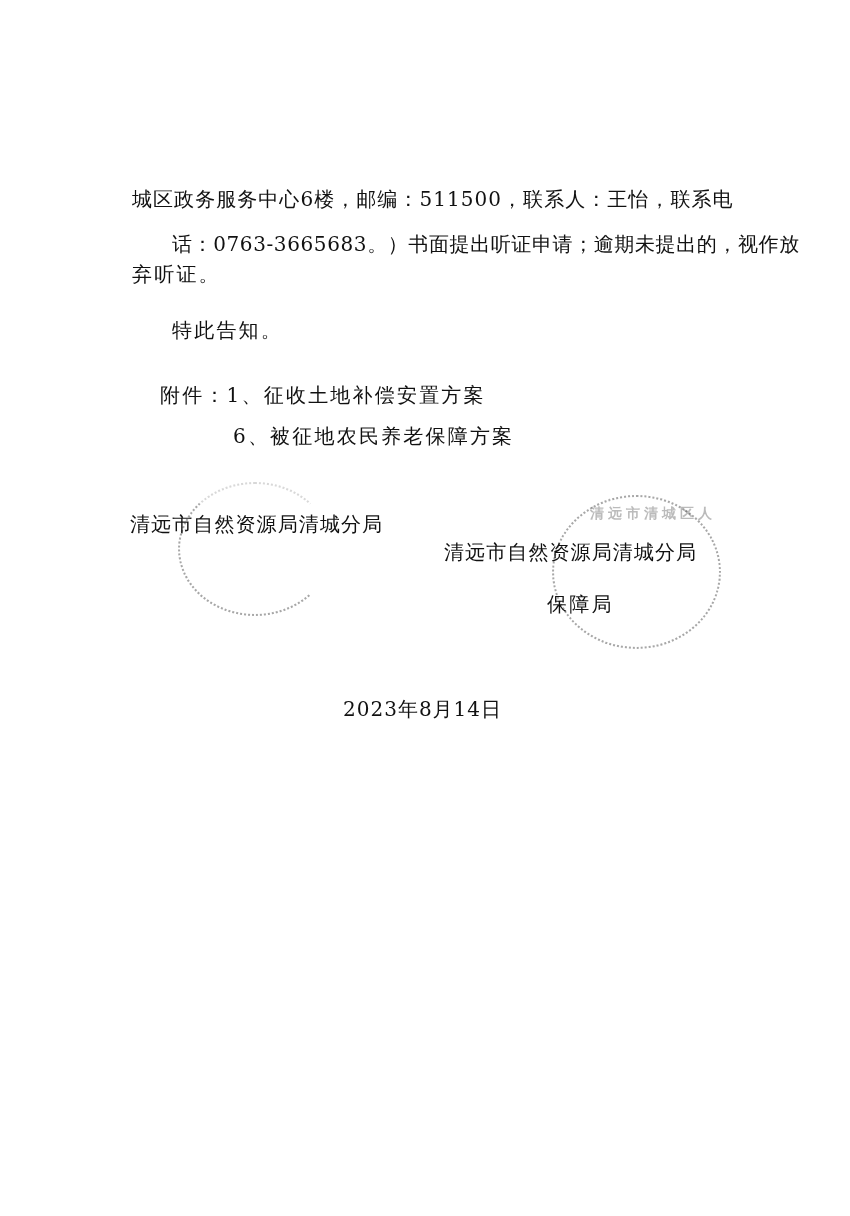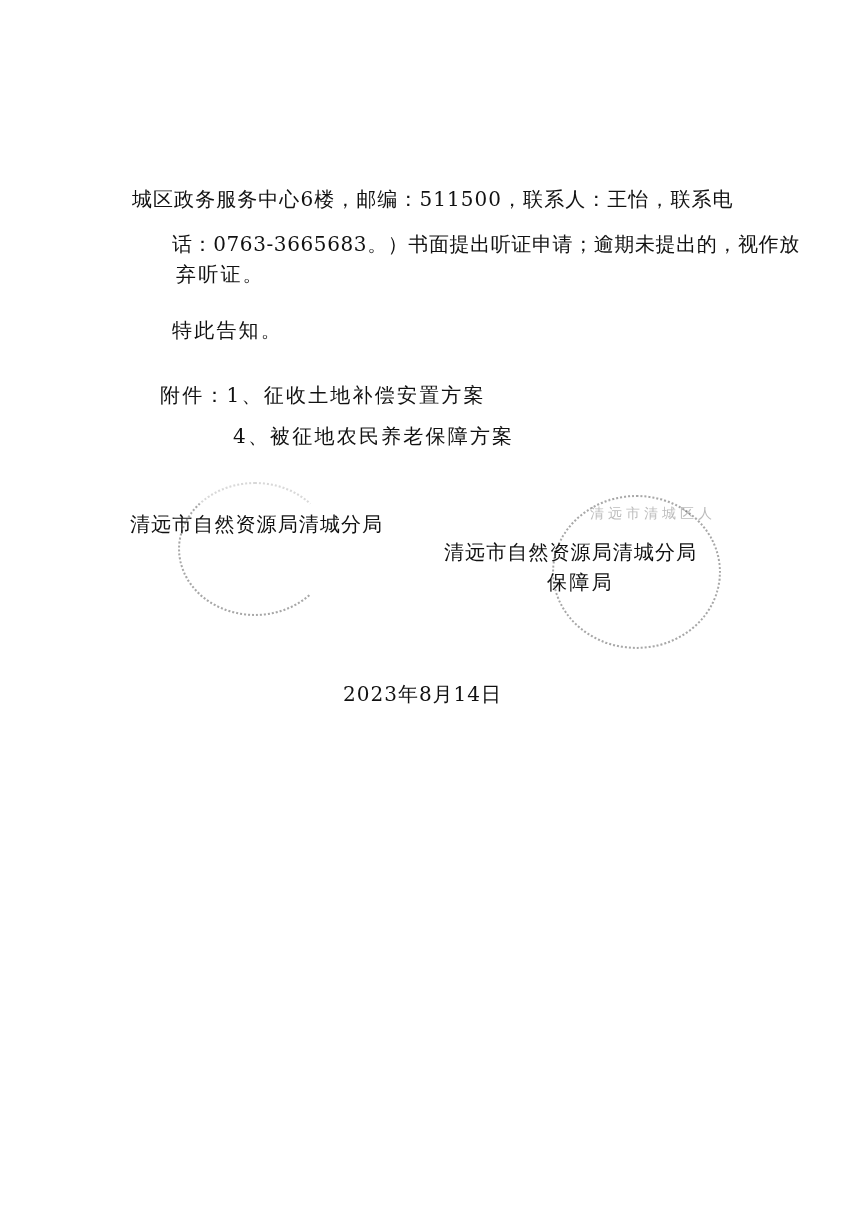--- a/index.html
+++ b/index.html
@@ -1,50 +1,50 @@
 <!DOCTYPE html>
 <html><head>
   <meta charset="utf-8">
   <style>
     html, body { margin: 0; padding: 0; background: #ffffff; }
     body { width: 850px; height: 1216px; position: relative; overflow: hidden;
       font-family: "DejaVu Serif", "Liberation Serif", serif; color: #111; }
     .line { position: absolute; font-size: 20px; line-height: 24px; white-space: nowrap; letter-spacing: 2.2px; }
     .l1 { left: 132px; top: 187px; letter-spacing: 1.05px; text-align: center; }
     .l2 { left: 132px; top: 232px; letter-spacing: 0.6px; margin-left: 40px; }
-    .l3 { left: 132px; top: 262px; margin-left: 44px; }
+    .l3 { left: 132px; top: 262px; }
     .l4 { left: 172px; top: 318px; }
     .l5 { left: 160px; top: 383px; }
     .l6 { left: 233px; top: 424px; }
     .org-left { left: 130px; top: 512px; letter-spacing: 1.1px; }
     .org-right1 { left: 444px; top: 540px; letter-spacing: 1.1px; }
-    .org-right2 { left: 547px; top: 570px; }
-    .date { left: 343px; top: 682px; letter-spacing: 1px; }
+    .org-right2 { left: 547px; top: 592px; }
+    .date { left: 343px; top: 697px; letter-spacing: 1px; }
     .stamp { position: absolute; border-radius: 50%; border: 2px dotted rgba(60,60,60,0.45); }
     .stamp-left { left: 178px; top: 482px; width: 150px; height: 130px; border-right-color: transparent; border-top-color: rgba(60,60,60,0.2); }
     .stamp-right { left: 552px; top: 495px; width: 165px; height: 150px; border-width: 2.5px; }
     .stamp-text { position: absolute; font-size: 14px; color: rgba(60,60,60,0.35); letter-spacing: 4px; }
   </style>
 </head>
 <body>
 
 <div>
   <div class="line l1">城区政务服务中心6楼，邮编：511500，联系人：王怡，联系电</div>
   <div class="line l2">话：0763-3665683。）书面提出听证申请；逾期未提出的，视作放</div>
   <div class="line l3">弃听证。</div>
   <div class="line l4">特此告知。</div>
 
   <div class="line l5">
     <span>附件：</span><span>1、征收土地补偿安置方案</span>
   </div>
-  <div class="line l6">4、被征地农民养老保障方案</div>
+  <div class="line l6">6、被征地农民养老保障方案</div>
 
   <div class="stamp stamp-left"></div>
   <div class="stamp stamp-right">
-    <span class="stamp-text" style="left:36px; top:8px;">清远市清城区人</span>
+    <span class="stamp-text" style="left:36px; top:8px;font-weight:bold;">清远市清城区人</span>
   </div>
 
   <div class="line org-left">清远市自然资源局清城分局</div>
   <div class="line org-right1">清远市自然资源局清城分局</div>
   <div class="line org-right2">保障局</div>
 
   <div class="line date">2023年8月14日</div>
 </div>
 
 </body></html>

